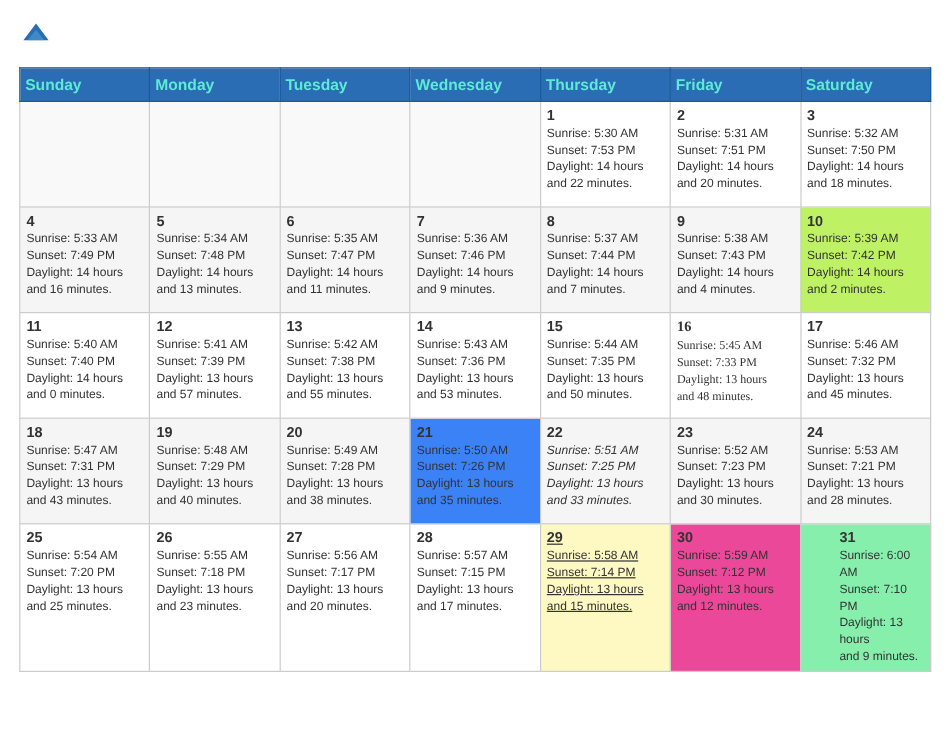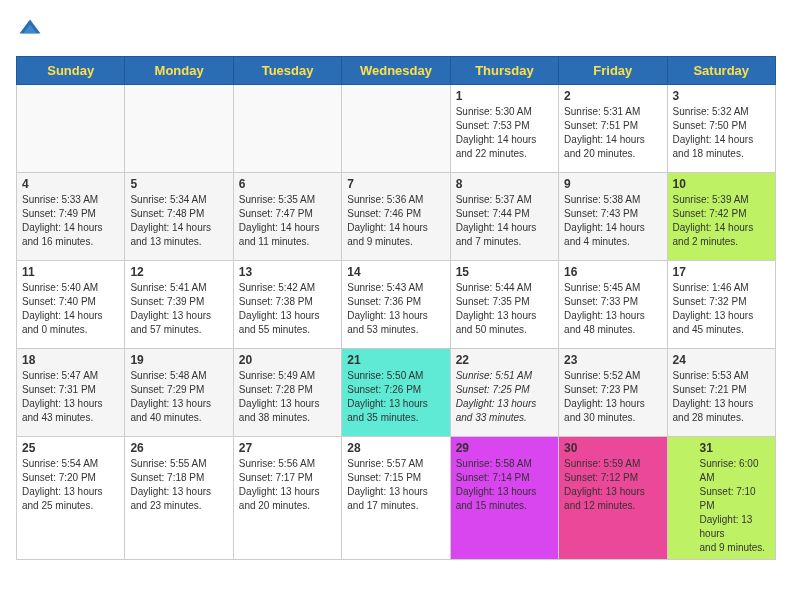--- a/index.html
+++ b/index.html
@@ -37,25 +37,25 @@
       font-size: 16px;
       color: #333;
     }
     .calendar-table {
       width: 100%;
       border-collapse: collapse;
       table-layout: fixed;
     }
     .calendar-table thead th {
       background-color: #2a6db5;
-      color: #fde047;
+      color: #5eead4;
       padding: 6px 4px;
       font-size: 13px;
       font-weight: bold;
-      text-align: center;
+      text-align: left;
       border: 1px solid #1a5a9a;
     }
     .calendar-table tbody td {
       border: 1px solid #ccc;
       vertical-align: top;
       padding: 4px 5px;
       font-size: 10.5px;
       color: #333;
       height: 88px;
       background: #fff;
@@ -221,30 +221,30 @@
 Daylight: 13 hours
 and 53 minutes.</div>
         </td>
         <td style="background: rgb(255, 255, 255);">
           <span class="day-num">15</span>
           <div class="day-info" style="white-space: pre-line;">Sunrise: 5:44 AM
 Sunset: 7:35 PM
 Daylight: 13 hours
 and 50 minutes.</div>
         </td>
-        <td style="background: rgb(255, 255, 255);">
+        <td style="background: rgb(255, 255, 255); font-family: Liberation Serif, serif;">
           <span class="day-num">16</span>
           <div class="day-info" style="white-space: pre-line;">Sunrise: 5:45 AM
 Sunset: 7:33 PM
 Daylight: 13 hours
 and 48 minutes.</div>
         </td>
         <td style="background: rgb(255, 255, 255);">
           <span class="day-num">17</span>
-          <div class="day-info" style="white-space: pre-line;">Sunrise: 1:46 AM
+          <div class="day-info" style="white-space: pre-line;">Sunrise: 5:46 AM
 Sunset: 7:32 PM
 Daylight: 13 hours
 and 45 minutes.</div>
         </td>
       </tr>
       <tr>
         <td style="background: rgb(245, 245, 245);">
           <span class="day-num">18</span>
           <div class="day-info" style="white-space: pre-line;">Sunrise: 5:47 AM
 Sunset: 7:31 PM
@@ -258,21 +258,21 @@
 Daylight: 13 hours
 and 40 minutes.</div>
         </td>
         <td style="background: rgb(245, 245, 245);">
           <span class="day-num">20</span>
           <div class="day-info" style="white-space: pre-line;">Sunrise: 5:49 AM
 Sunset: 7:28 PM
 Daylight: 13 hours
 and 38 minutes.</div>
         </td>
-        <td style="background: #5eead4;">
+        <td style="background: #3b82f6;">
           <span class="day-num">21</span>
           <div class="day-info" style="white-space: pre-line;">Sunrise: 5:50 AM
 Sunset: 7:26 PM
 Daylight: 13 hours
 and 35 minutes.</div>
         </td>
         <td style="background: rgb(245, 245, 245);">
           <span class="day-num">22</span>
           <div class="day-info" style="white-space: pre-line; font-style: italic;">Sunrise: 5:51 AM
 Sunset: 7:25 PM
@@ -316,35 +316,35 @@
 Daylight: 13 hours
 and 20 minutes.</div>
         </td>
         <td style="background: rgb(255, 255, 255);">
           <span class="day-num">28</span>
           <div class="day-info" style="white-space: pre-line;">Sunrise: 5:57 AM
 Sunset: 7:15 PM
 Daylight: 13 hours
 and 17 minutes.</div>
         </td>
-        <td style="background: #d946ef;">
+        <td style="background: #fef9c3; text-decoration: underline;">
           <span class="day-num">29</span>
           <div class="day-info" style="white-space: pre-line;">Sunrise: 5:58 AM
 Sunset: 7:14 PM
 Daylight: 13 hours
 and 15 minutes.</div>
         </td>
         <td style="background: #ec4899;">
           <span class="day-num">30</span>
           <div class="day-info" style="white-space: pre-line;">Sunrise: 5:59 AM
 Sunset: 7:12 PM
 Daylight: 13 hours
 and 12 minutes.</div>
         </td>
-        <td style="background: #bef264; padding-left: 32px;">
+        <td style="background: #86efac; padding-left: 32px;">
           <span class="day-num">31</span>
           <div class="day-info" style="white-space: pre-line;">Sunrise: 6:00 AM
 Sunset: 7:10 PM
 Daylight: 13 hours
 and 9 minutes.</div>
         </td>
       </tr>
     </tbody>
 </table>
 

